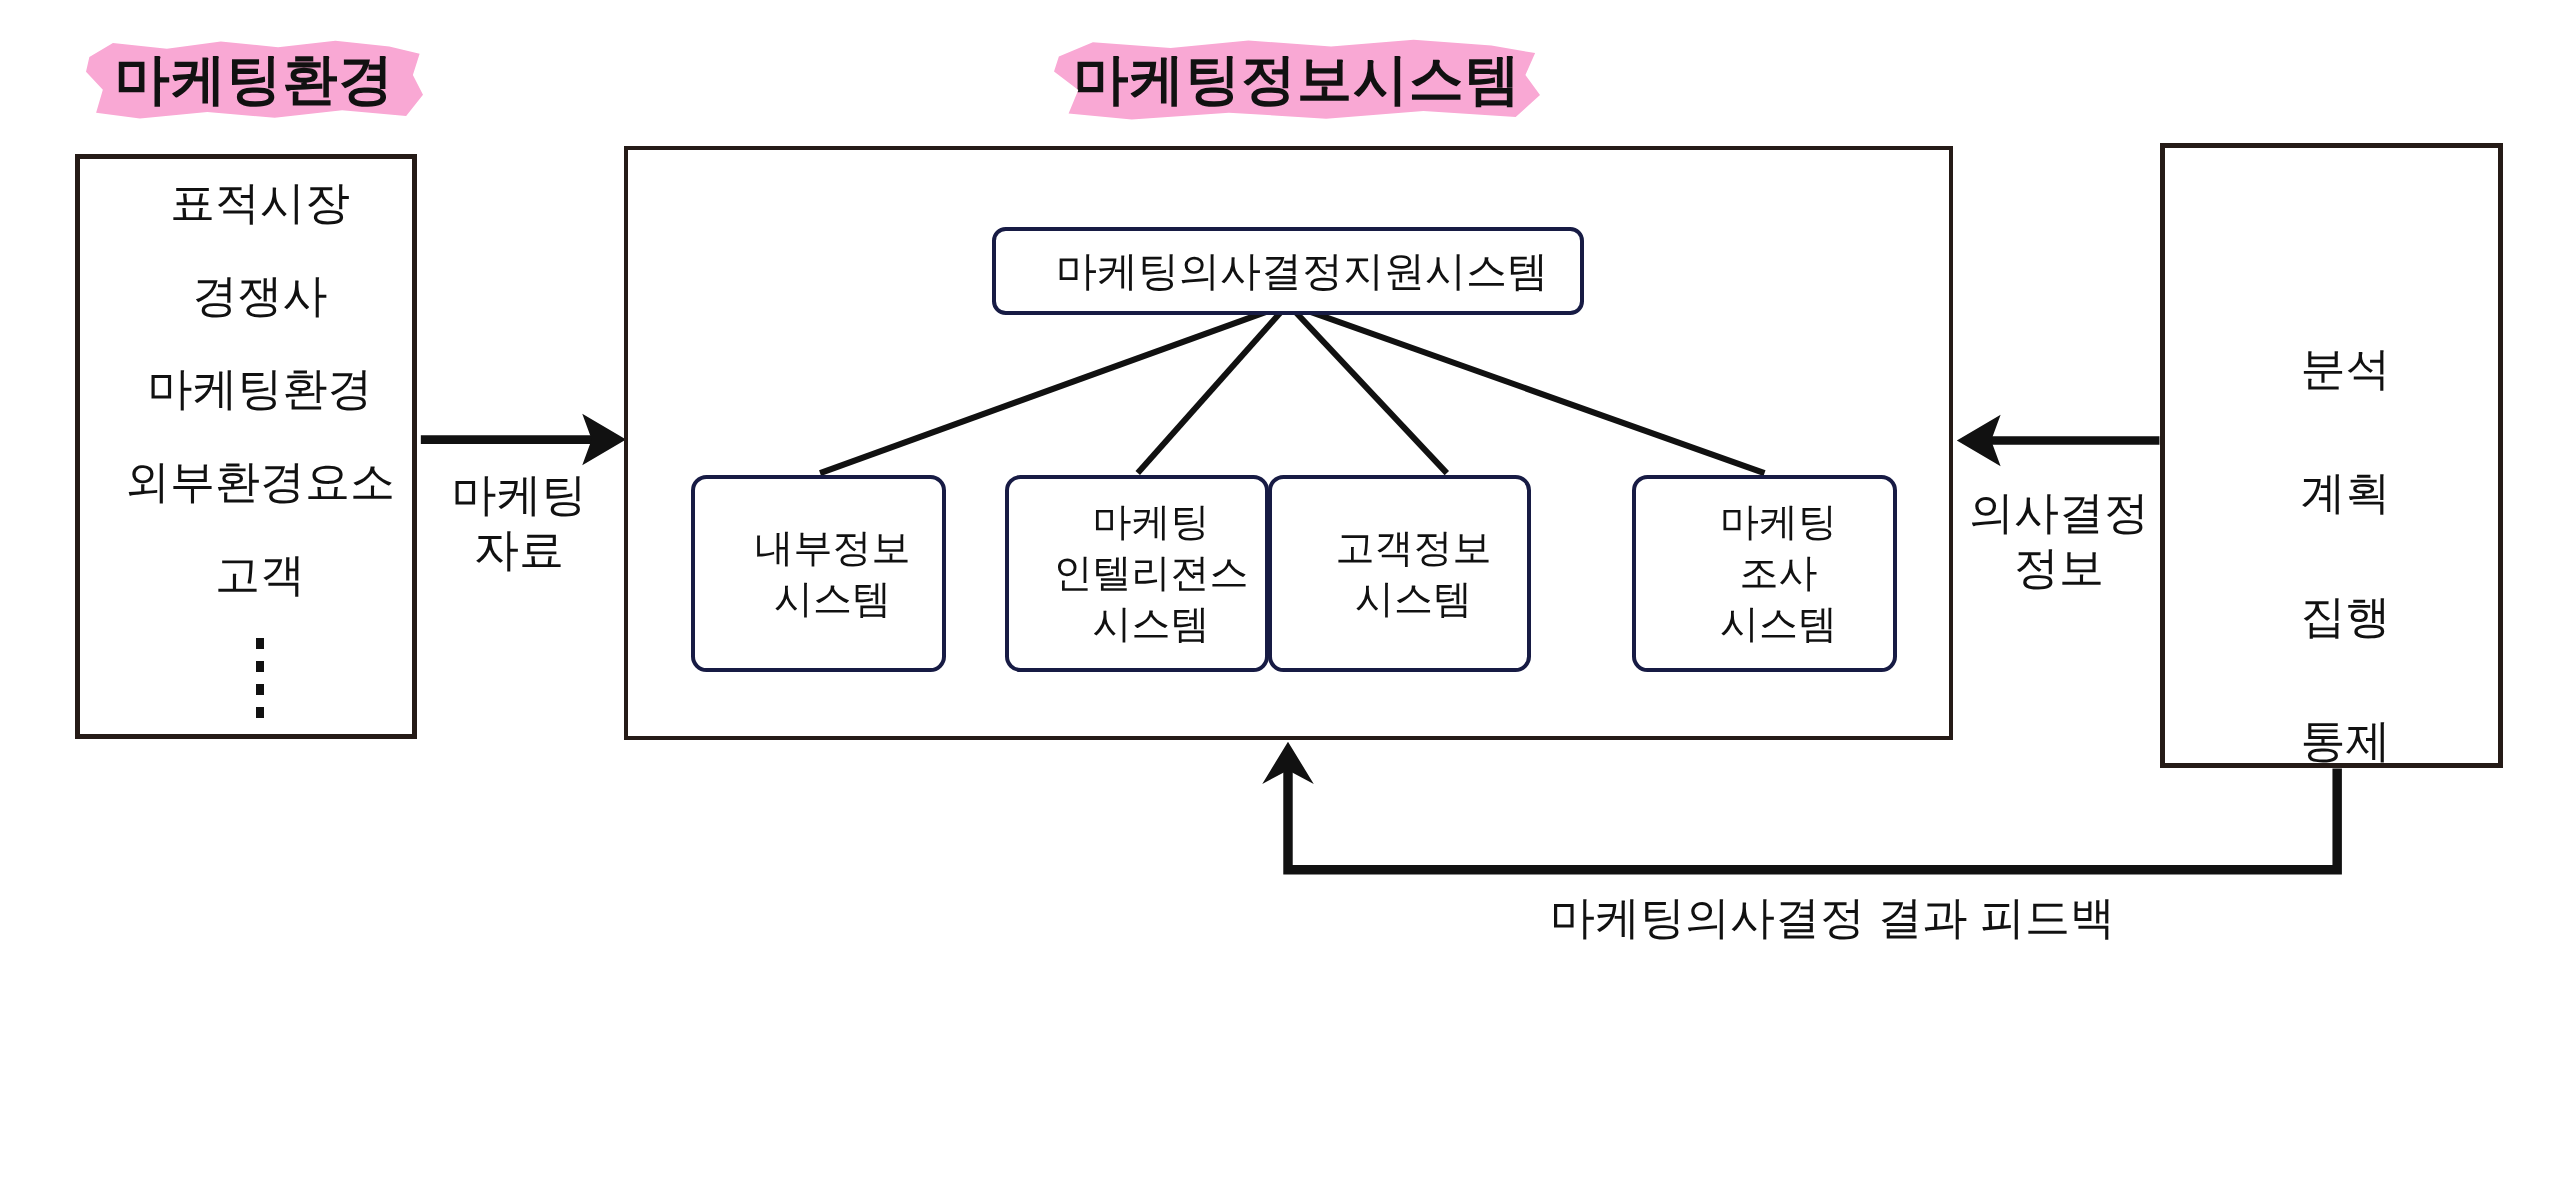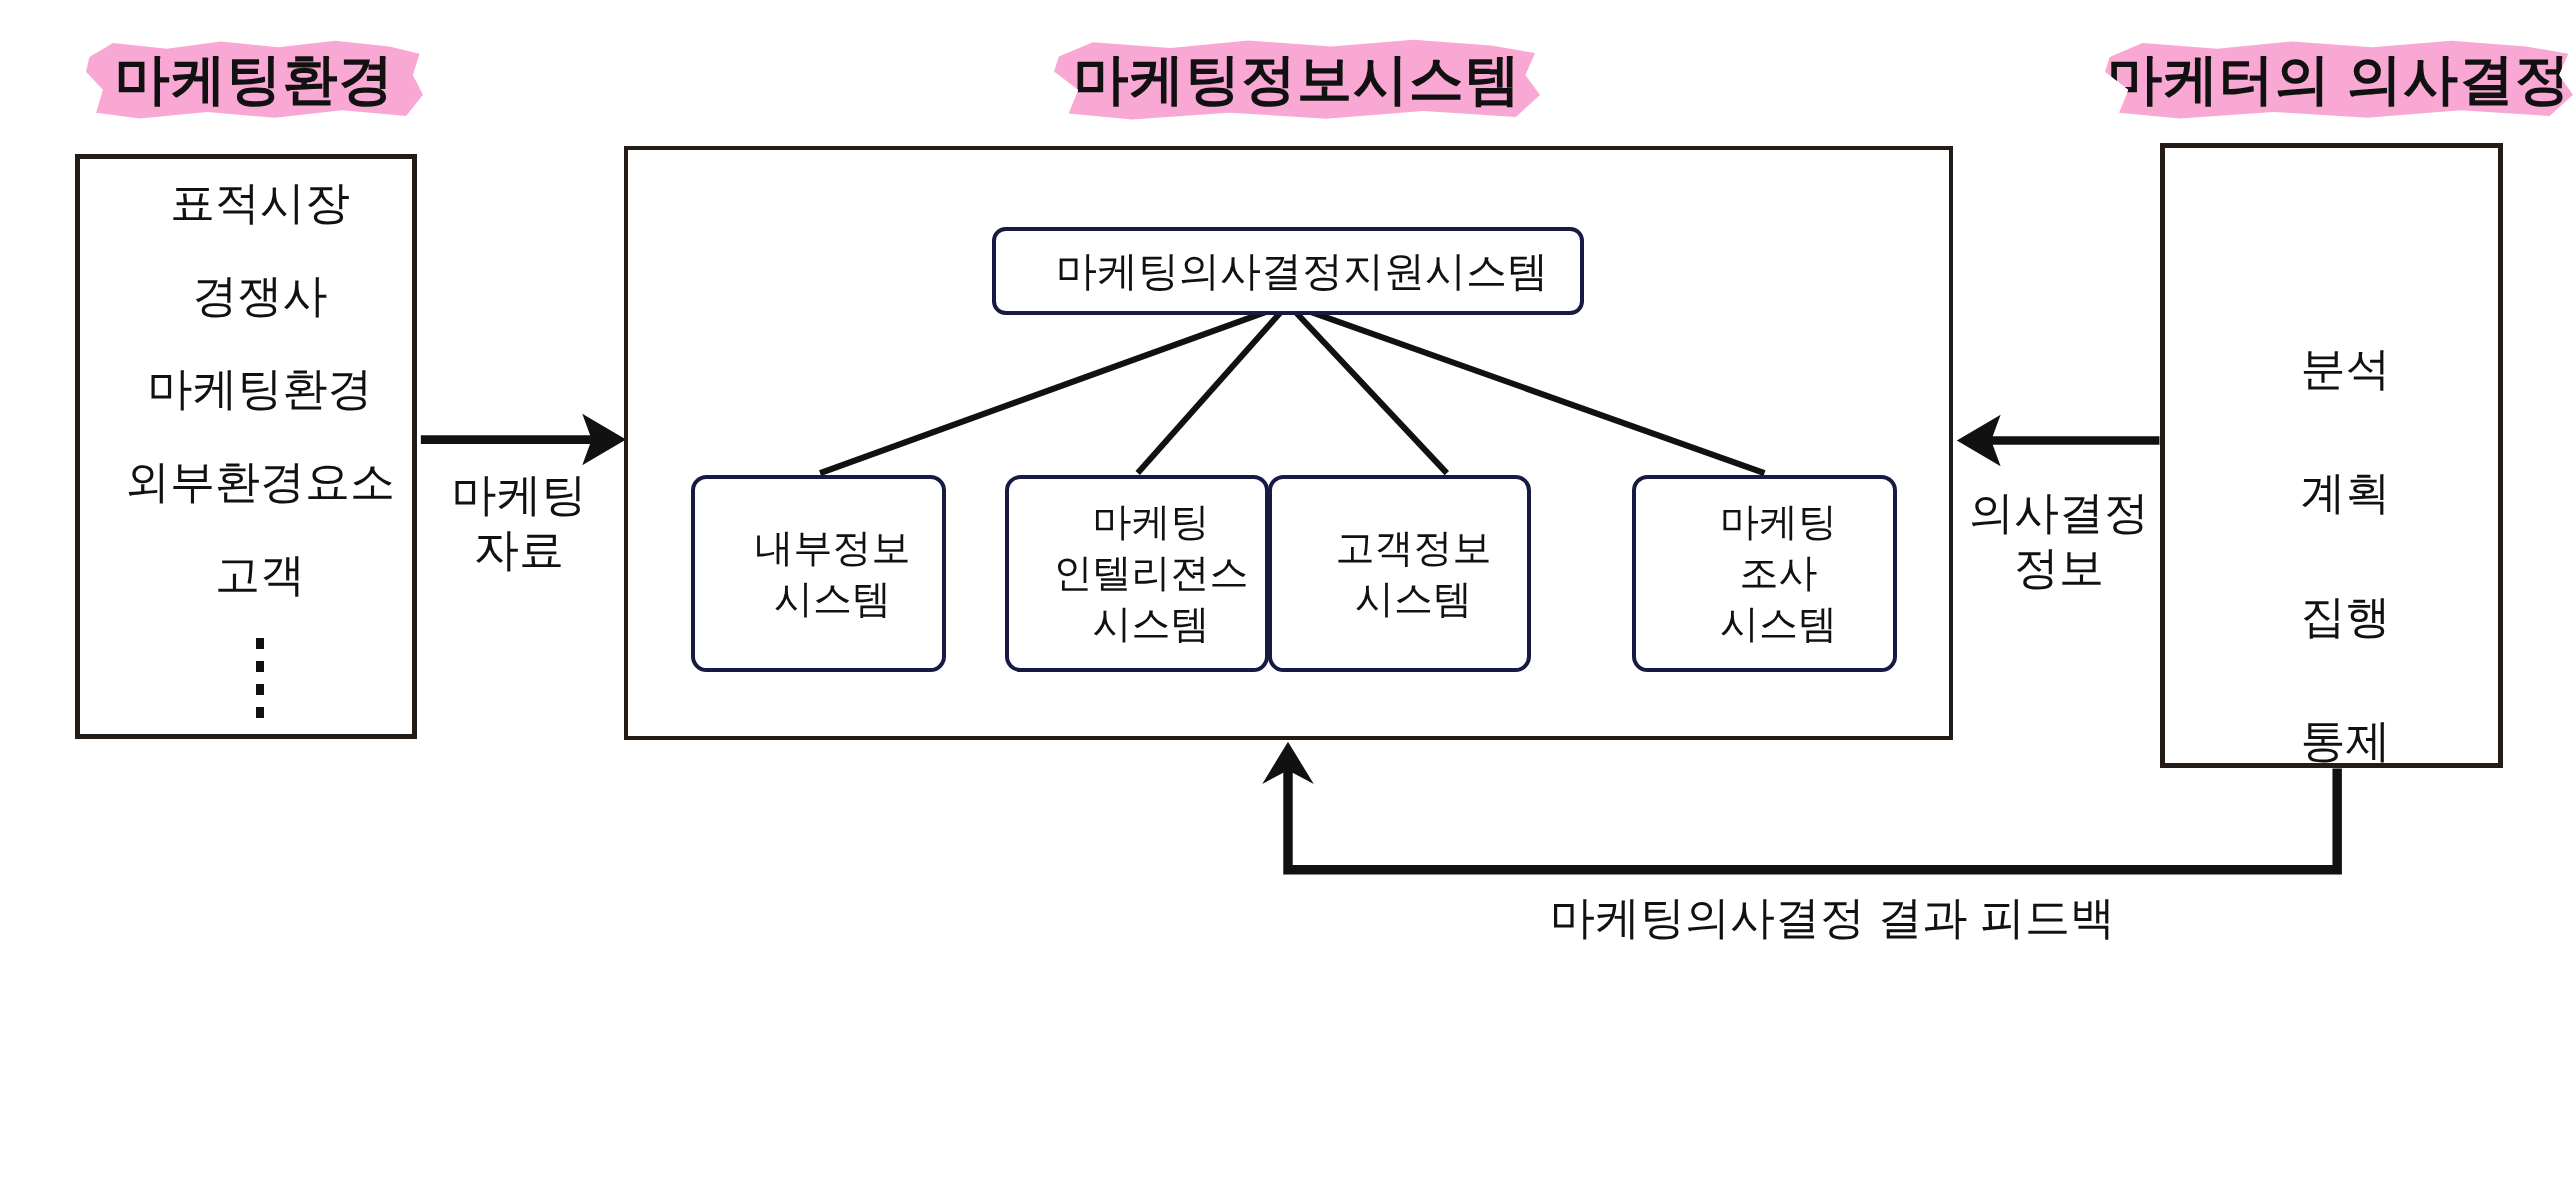--- a/index.html
+++ b/index.html
@@ -123,23 +123,20 @@
       <polygon points="1500,864 1470,913 1500,897 1530,913" fill="#111111"></polygon>
     </g>
   </svg>
 
   <div class="hl hdr-left">
     <span>마케팅환경</span>
   </div>
   <div class="hl hdr-center">
     <span>마케팅정보시스템</span>
   </div>
-  <div class="hl hdr-right">
-    <span>마케터의 의사결정</span>
-  </div>
 
   <div class="box dark-box env-box">
     <div class="env-item">표적시장</div>
     <div class="env-item">경쟁사</div>
     <div class="env-item">마케팅환경</div>
     <div class="env-item">외부환경요소</div>
     <div class="env-item">고객</div>
     <div class="vdots">
       <span class="dot"></span>
         <span class="dot"></span>

